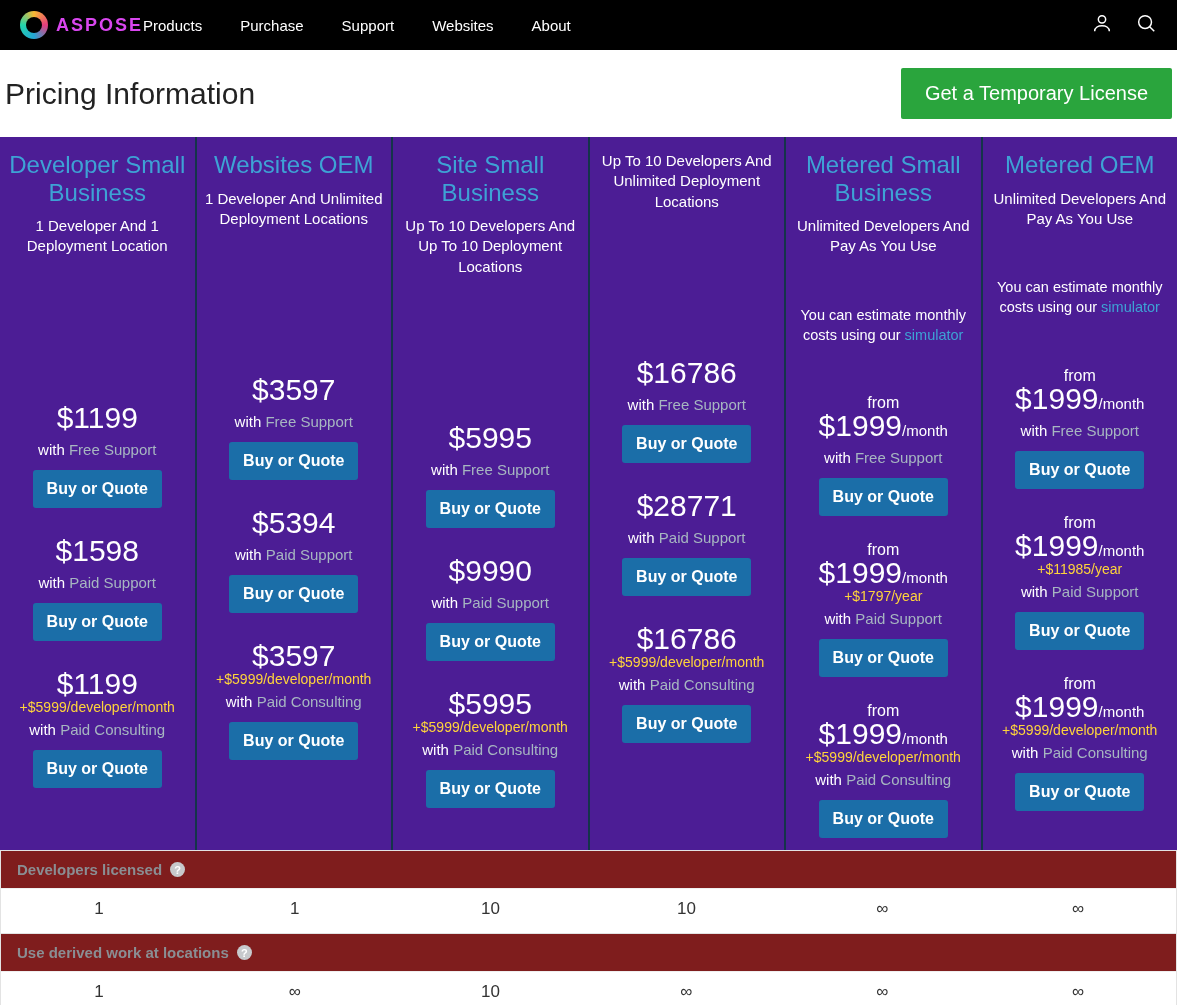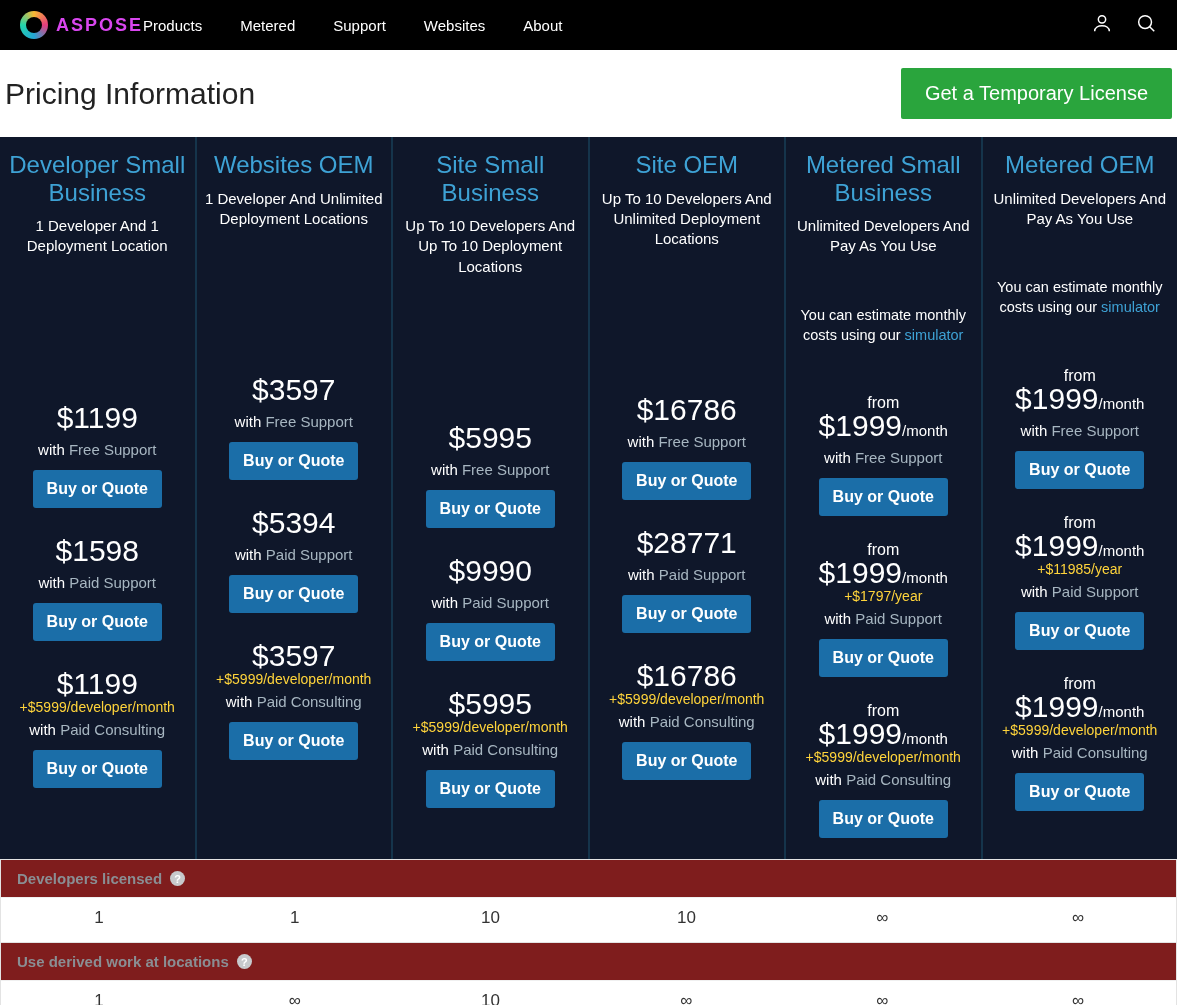--- a/index.html
+++ b/index.html
@@ -16,21 +16,21 @@
   .topicons { display:flex; gap:22px; align-items:center; }
   .topicons svg { width:22px; height:22px; stroke:#fff; fill:none; stroke-width:1.6; }
 
   
   .titlebar { display:flex; align-items:center; justify-content:space-between; padding:18px 5px 18px 5px; }
   .titlebar h1 { font-size:30px; font-weight:400; color:#222; }
   .temp-btn { background:#2aa53d; color:#fff; border:none; padding:14px 24px; font-size:20px; cursor:pointer; border-radius:2px; }
 
   
   .pricing { background:#15344b; display:grid; grid-template-columns:repeat(6,1fr); gap:2px; }
-  .plan { background:#0f172a; color:#fff; text-align:center; padding:14px 6px 21px 6px; }
+  .plan { background:#4c1d95; color:#fff; text-align:center; padding:14px 6px 12px 6px; }
   .plan h2 { color:#3ea2d5; font-size:24px; font-weight:500; line-height:1.15; margin-bottom:10px; }
   .plan .desc { font-size:15px; line-height:1.35; }
   .plan .estimate { font-size:14.5px; margin-top:48px; line-height:1.4; }
   .plan .estimate a { color:#3ea2d5; text-decoration:none; }
   .spacer-a { height:118px; }
   .spacer-b { height:24px; }
   
   .tier { margin-top:26px; }
   .from { font-size:16px; color:#fff; line-height:1; margin-bottom:-2px; }
   .price { font-size:30px; font-weight:500; color:#fff; display:inline-block; }
@@ -49,21 +49,21 @@
 </head>
 <body>
 
 <div class="topbar">
   <div class="logo-wrap">
     <div class="logo-swirl"></div>
     <span class="logo-text">ASPOSE</span>
   </div>
   <nav class="topnav" id="topnav">
       <a href="#">Products</a>
-      <a href="#">Metered</a>
+      <a href="#">Purchase</a>
       <a href="#">Support</a>
       <a href="#">Websites</a>
       <a href="#">About</a>
     </nav>
   <div class="topicons">
     <span>
       <svg viewBox="0 0 24 24">
           <circle cx="12" cy="8" r="4"></circle>
           <path d="M4 21c0-4 4-6 8-6s8 2 8 6"></path>
         </svg>
@@ -101,21 +101,20 @@
     </div>
     <div class="plan">
       <h2>Site Small Business</h2>
       <div class="desc">Up To 10 Developers And Up To 10 Deployment Locations</div>
       <div class="spacer-a"></div>
       <div class="tier"><span class="price">$5995</span><div class="with">with <span class="sup">Free Support</span></div><button class="buy">Buy or Quote</button></div>
       <div class="tier"><span class="price">$9990</span><div class="with">with <span class="sup">Paid Support</span></div><button class="buy">Buy or Quote</button></div>
       <div class="tier"><span class="price">$5995</span><span class="plus">+$5999/developer/month</span><div class="with">with <span class="sup">Paid Consulting</span></div><button class="buy">Buy or Quote</button></div>
     </div>
     <div class="plan">
-      <h2>Site OEM</h2>
       <div class="desc">Up To 10 Developers And Unlimited Deployment Locations</div>
       <div class="spacer-a"></div>
       <div class="tier"><span class="price">$16786</span><div class="with">with <span class="sup">Free Support</span></div><button class="buy">Buy or Quote</button></div>
       <div class="tier"><span class="price">$28771</span><div class="with">with <span class="sup">Paid Support</span></div><button class="buy">Buy or Quote</button></div>
       <div class="tier"><span class="price">$16786</span><span class="plus">+$5999/developer/month</span><div class="with">with <span class="sup">Paid Consulting</span></div><button class="buy">Buy or Quote</button></div>
     </div>
     <div class="plan">
       <h2>Metered Small Business</h2>
       <div class="desc">Unlimited Developers And Pay As You Use</div>
       <div class="estimate">You can estimate monthly costs using our <a href="#">simulator</a></div>

